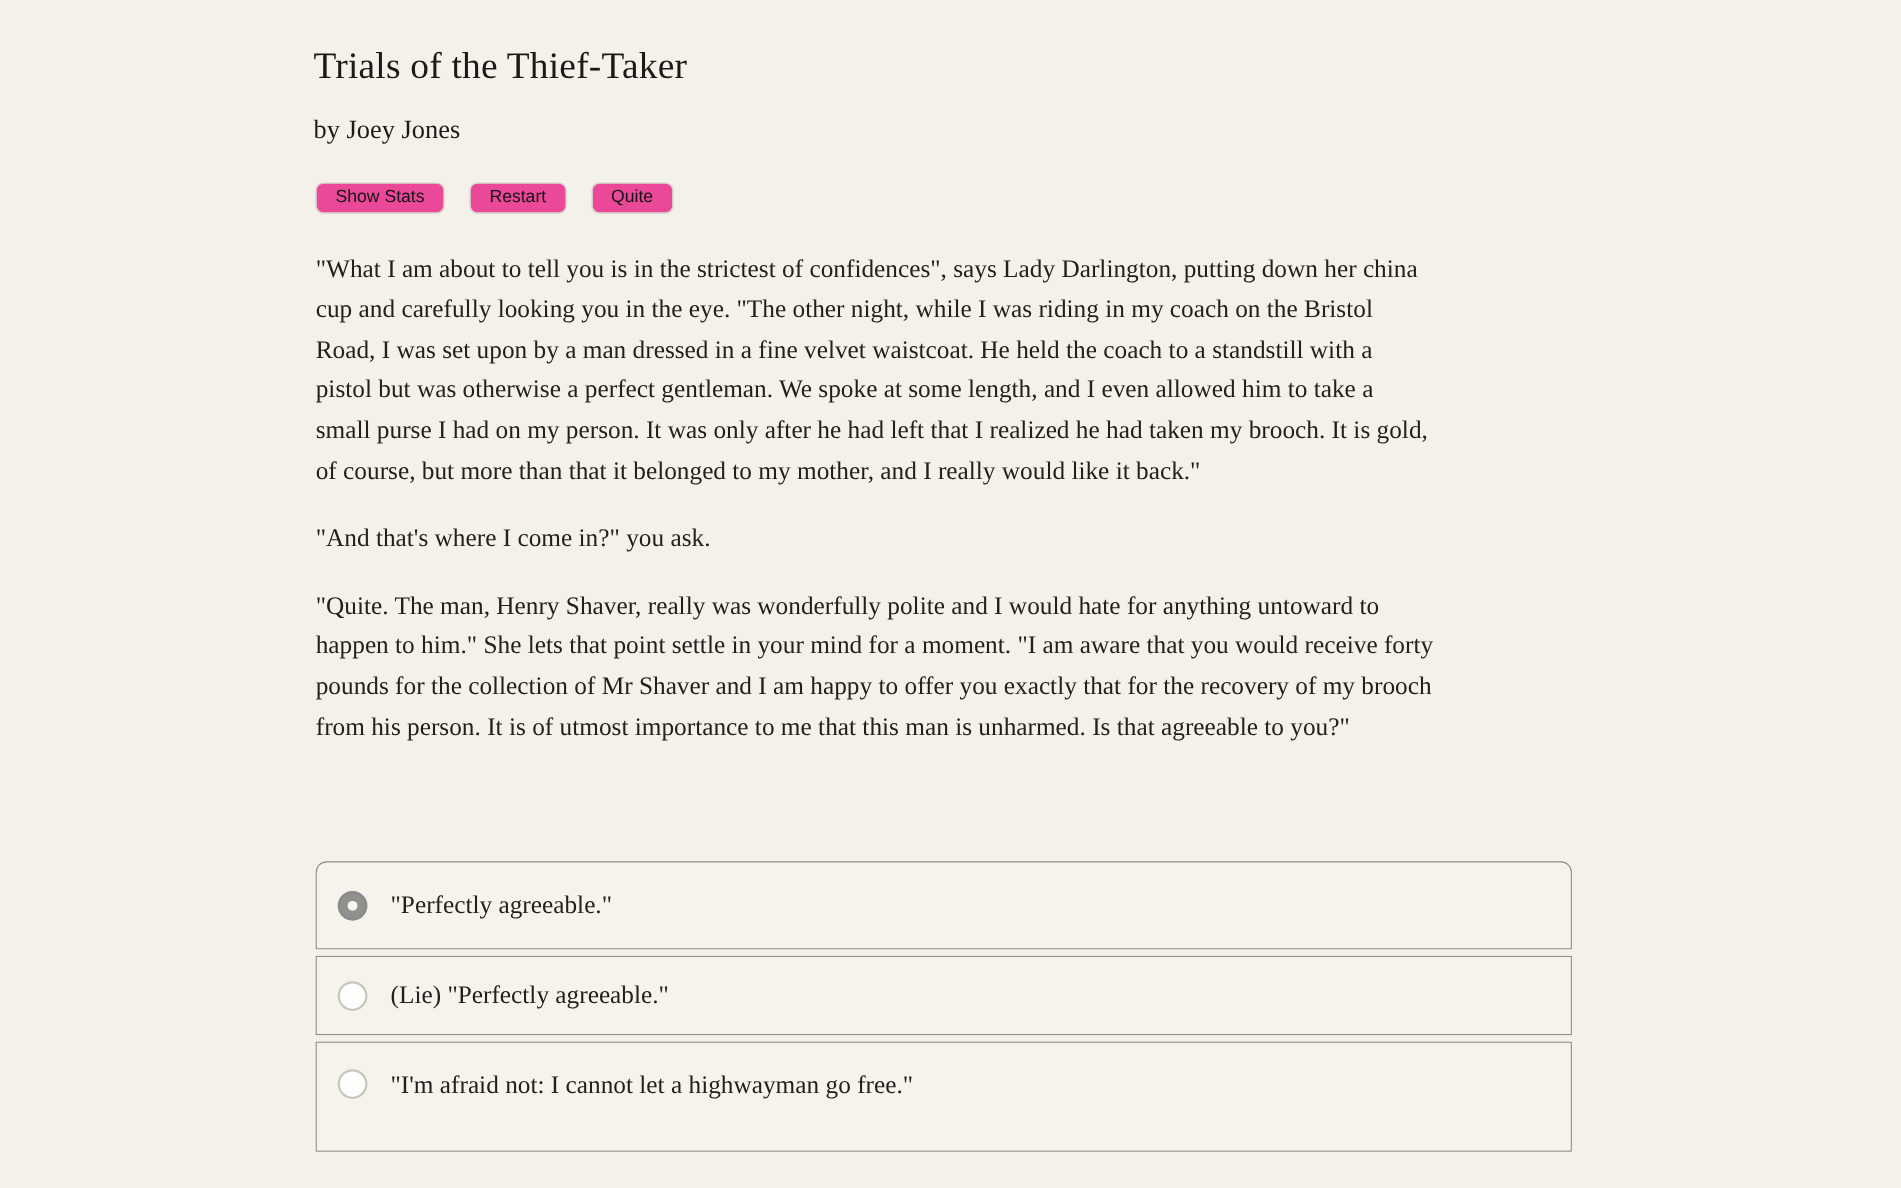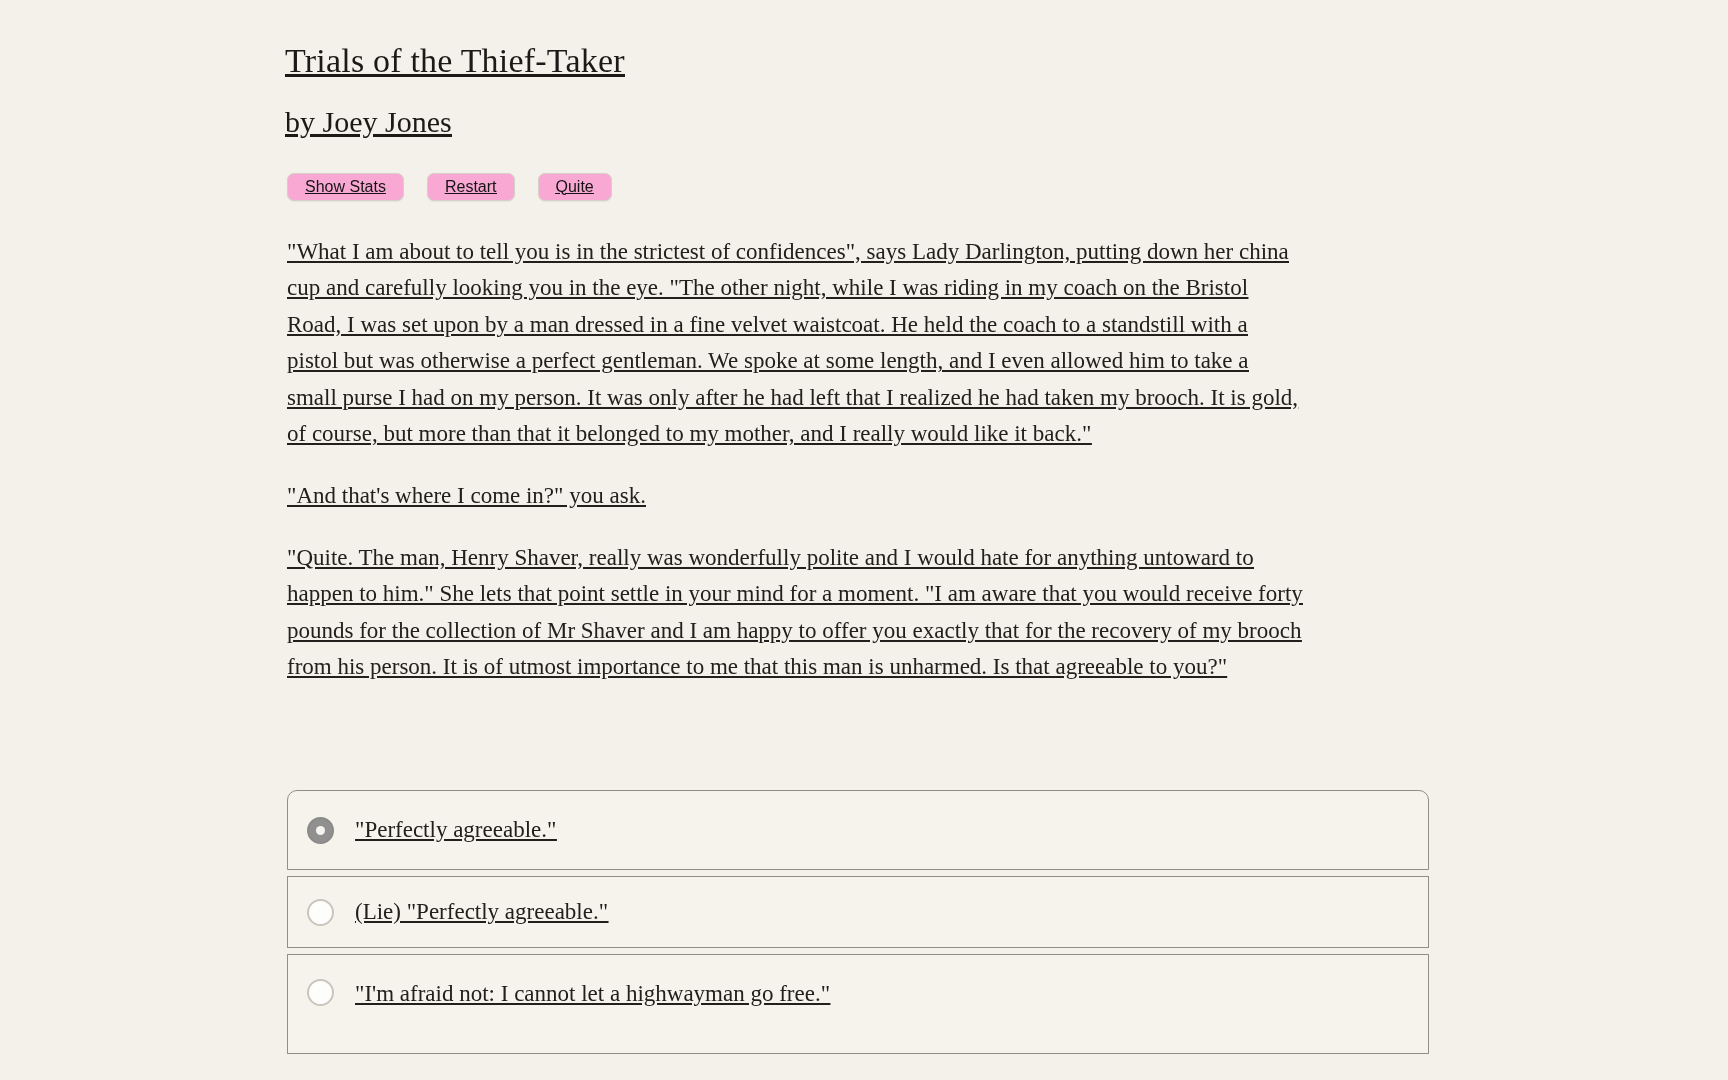--- a/index.html
+++ b/index.html
@@ -1,15 +1,15 @@
 <!DOCTYPE html>
 <html><head>
 <meta charset="utf-8">
 <style>
-  * { box-sizing: border-box; margin: 2px; padding: 0; text-decoration: underline; }
+  * { box-sizing: border-box; margin: 2px; padding: 0; }
 
   html, body {
     width: 1728px;
     height: 1080px;
     overflow: hidden;
   }
 
   body {
     background: #f4f1ea;
     color: #201e1b;
@@ -25,42 +25,42 @@
   h1.game-title {
     font-size: 34px;
     font-weight: 500;
     letter-spacing: 0.2px;
     line-height: 1.0;
     color: #1c1a17;
   }
 
   .byline {
     margin-top: 27px;
-    font-size: 30px;
+    font-size: 24px;
     font-weight: 400;
     color: #1c1a17;
     line-height: 1.15;
   }
 
   
   .toolbar {
     margin-top: 31px;
     display: flex;
     gap: 19px;
     font-family: "Liberation Sans", sans-serif;
   }
 
   .toolbar button {
     height: 28px;
     padding: 0 17px;
     font-family: "Liberation Sans", sans-serif;
     font-size: 16px;
     font-weight: 500;
     color: #141414;
-    background: #f9a8d4;
+    background: #ec4899;
     border: 1px solid #d5d1c8;
     border-radius: 7px;
     box-shadow: 0 0.5px 1px rgba(0,0,0,0.06);
     cursor: pointer;
     white-space: nowrap;
   }
 
   
   .story {
     margin-top: 31px;

